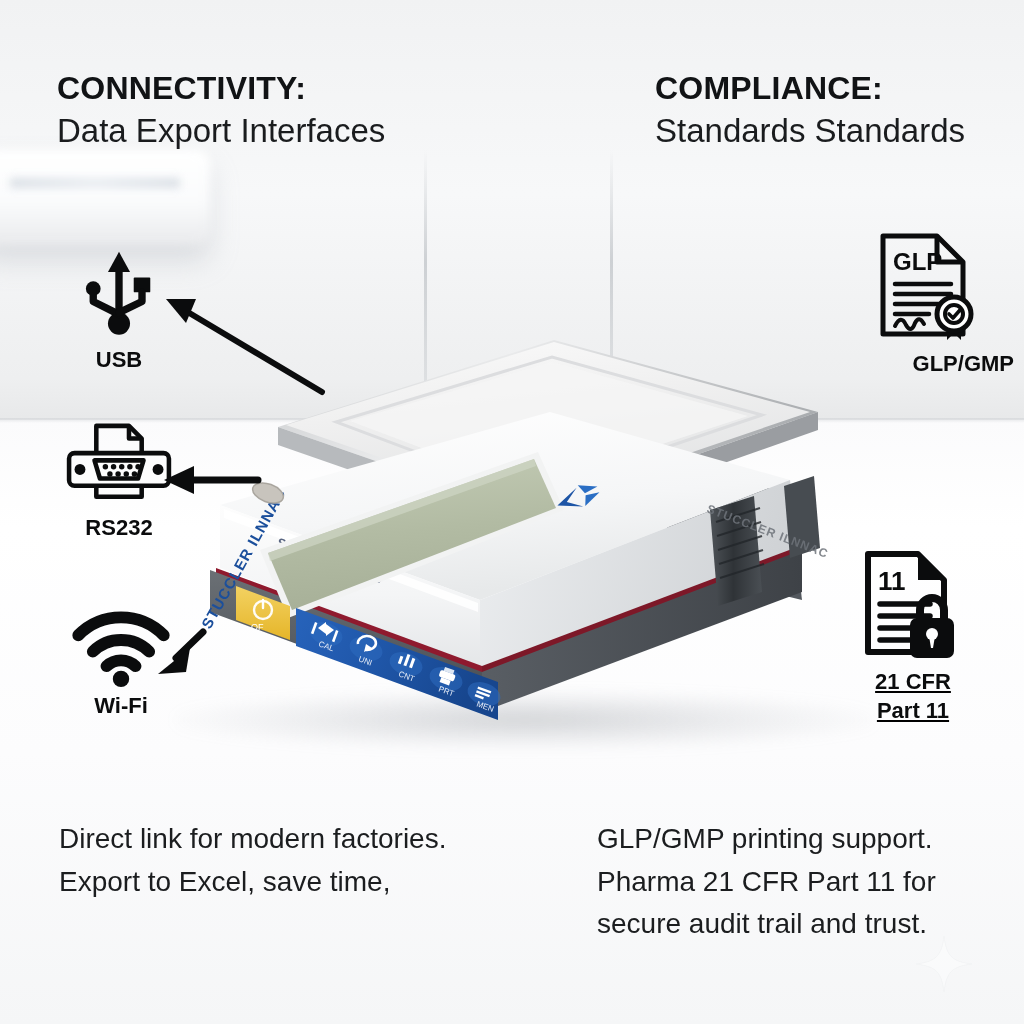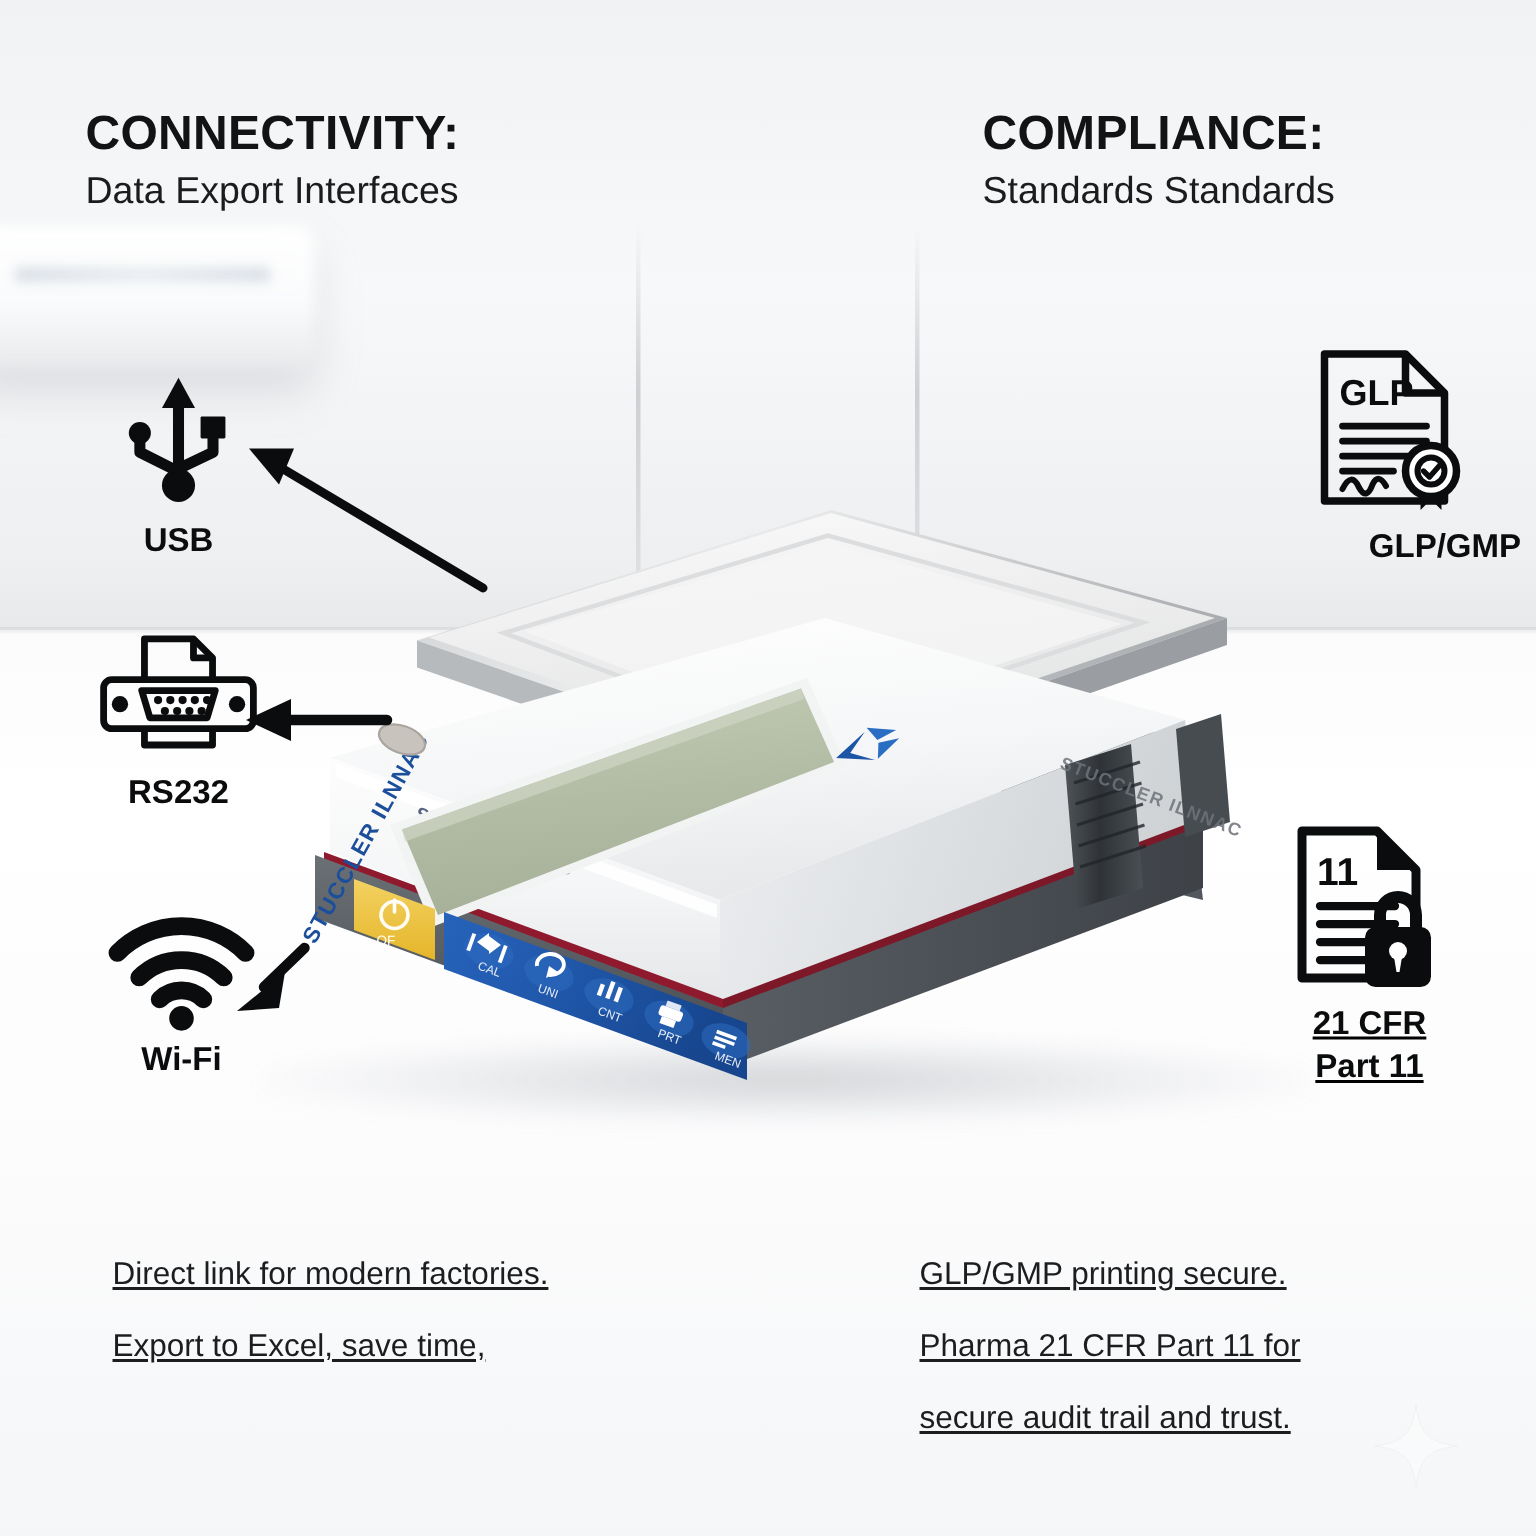--- a/index.html
+++ b/index.html
@@ -59,21 +59,21 @@
     opacity: .45;
   }
 
   
   .head { position: absolute; }
   .head .h1 {
     font-size: 32px; font-weight: bold; color: #111315; letter-spacing: .2px;
     line-height: 1.06; white-space: nowrap;
   }
   .head .h2 {
-    font-size: 25px; font-weight: normal; color: #1a1c1e; line-height: 1.12;
+    font-size: 33px; font-weight: normal; color: #1a1c1e; line-height: 1.12;
     margin-top: 7px; white-space: nowrap;
   }
   #head-left  { left: 57px;  top: 72px; }
   #head-right { left: 655px; top: 72px; }
 
   
   .feature { position: absolute; text-align: center; }
   .feature .flabel {
     font-size: 22px; font-weight: bold; color: #0b0c0d; line-height: 1.05;
     margin-top: 6px; white-space: nowrap;
@@ -91,21 +91,21 @@
     position: absolute; left: 0; top: 0; width: 1024px; height: 1024px;
     pointer-events: none;
   }
 
   
   #balance { position: absolute; left: 150px; top: 300px; width: 720px; height: 420px; }
 
   
   .copy { position: absolute; }
   .copy p {
-    margin: 16px; font-size: 21px; line-height: 1.52; color: #1b1d1f; white-space: nowrap; text-decoration: underline;
+    margin: 0; font-size: 28px; line-height: 1.52; color: #1b1d1f; white-space: nowrap;
   }
   #copy-left  { left: 59px;  top: 818px; }
   #copy-right { left: 597px; top: 818px; }
 
   .shadow-scale {
     position: absolute; left: 175px; top: 690px; width: 700px; height: 60px;
     background: radial-gradient(ellipse at 50% 50%, rgba(120,126,133,.30) 0%, rgba(150,155,162,.14) 45%, rgba(255,255,255,0) 75%);
     filter: blur(6px);
   }
 </style>
@@ -438,18 +438,18 @@
       <path d="M158 674 L190 648 L186 672 Z" fill="#0b0c0d"></path>
     </g>
   </svg>
 
   <div class="copy" id="copy-left">
     <p>Direct link for modern factories.</p>
     <p>Export to Excel, save time,</p>
   </div>
 
   <div class="copy" id="copy-right">
-    <p>GLP/GMP printing secure.</p>
+    <p>GLP/GMP printing support.</p>
     <p>Pharma 21 CFR Part 11 for</p>
     <p>secure audit trail and trust.</p>
   </div>
 
 </div>
 
 </body></html>

